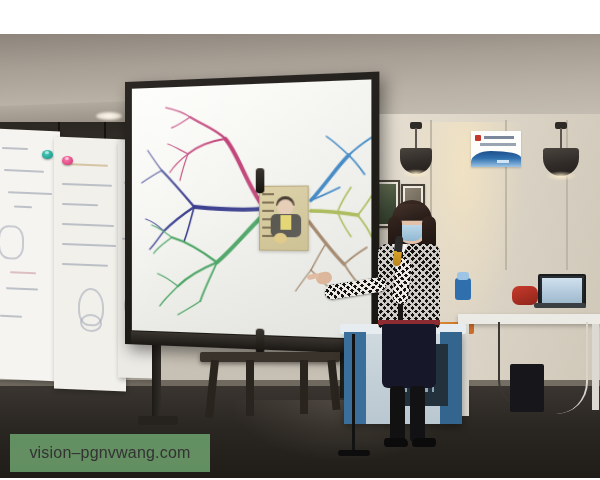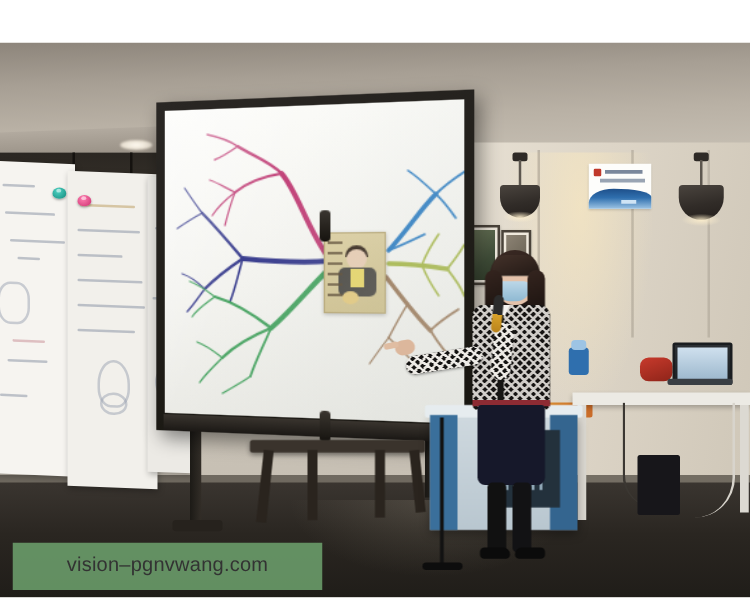--- a/index.html
+++ b/index.html
@@ -206,21 +206,21 @@
 
   
   .micstand{position:absolute;left:352px;top:300px;width:3px;height:120px;background:#121212;}
   .micstand-base{position:absolute;left:338px;top:416px;width:32px;height:6px;background:#0d0d0d;border-radius:3px;}
 
   
   .bar-top{position:absolute;left:0;top:0;width:600px;height:34px;background:#ffffff;z-index:40;}
   .bar-bottom{position:absolute;left:0;top:478px;width:600px;height:2px;background:#ffffff;z-index:40;}
 
   
-  .watermark{position:absolute;left:10px;top:434px;width:248px;height:38px;z-index:50;
+  .watermark{position:absolute;left:10px;top:434px;width:200px;height:38px;z-index:50;
     background:rgba(110,162,110,.86);display:flex;align-items:center;justify-content:center;}
   .watermark span{font-family:"Liberation Sans",sans-serif;font-size:16px;color:#333;letter-spacing:.2px;}
 </style>
 </head>
 <body>
 
 <div id="scene">
 
   <div class="photo">
 

